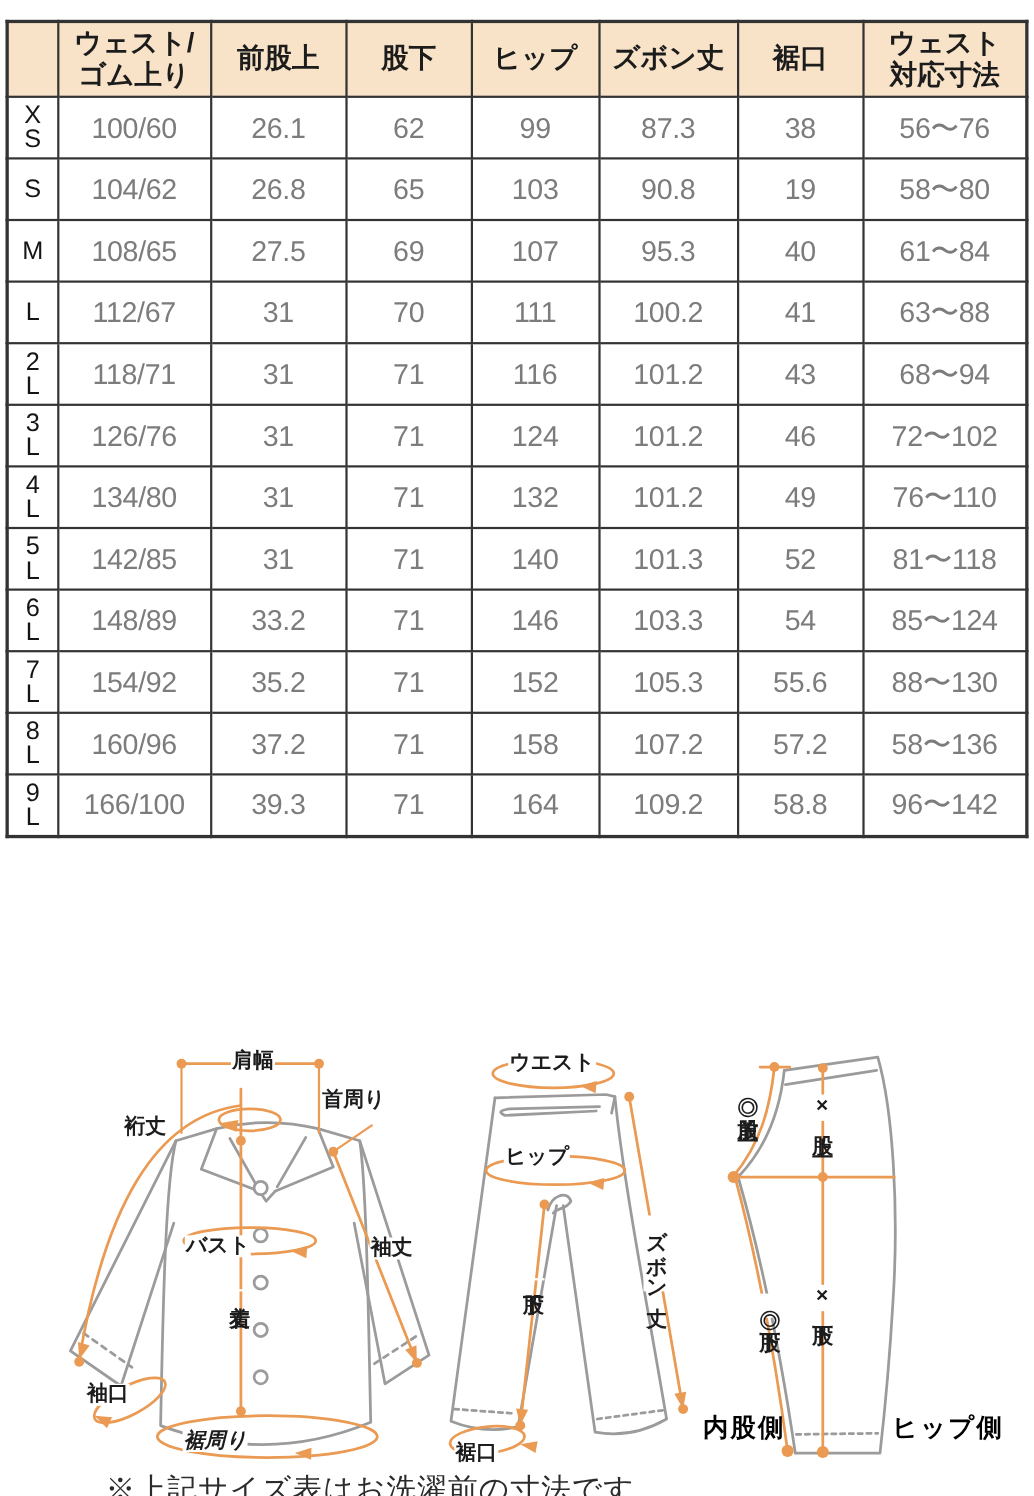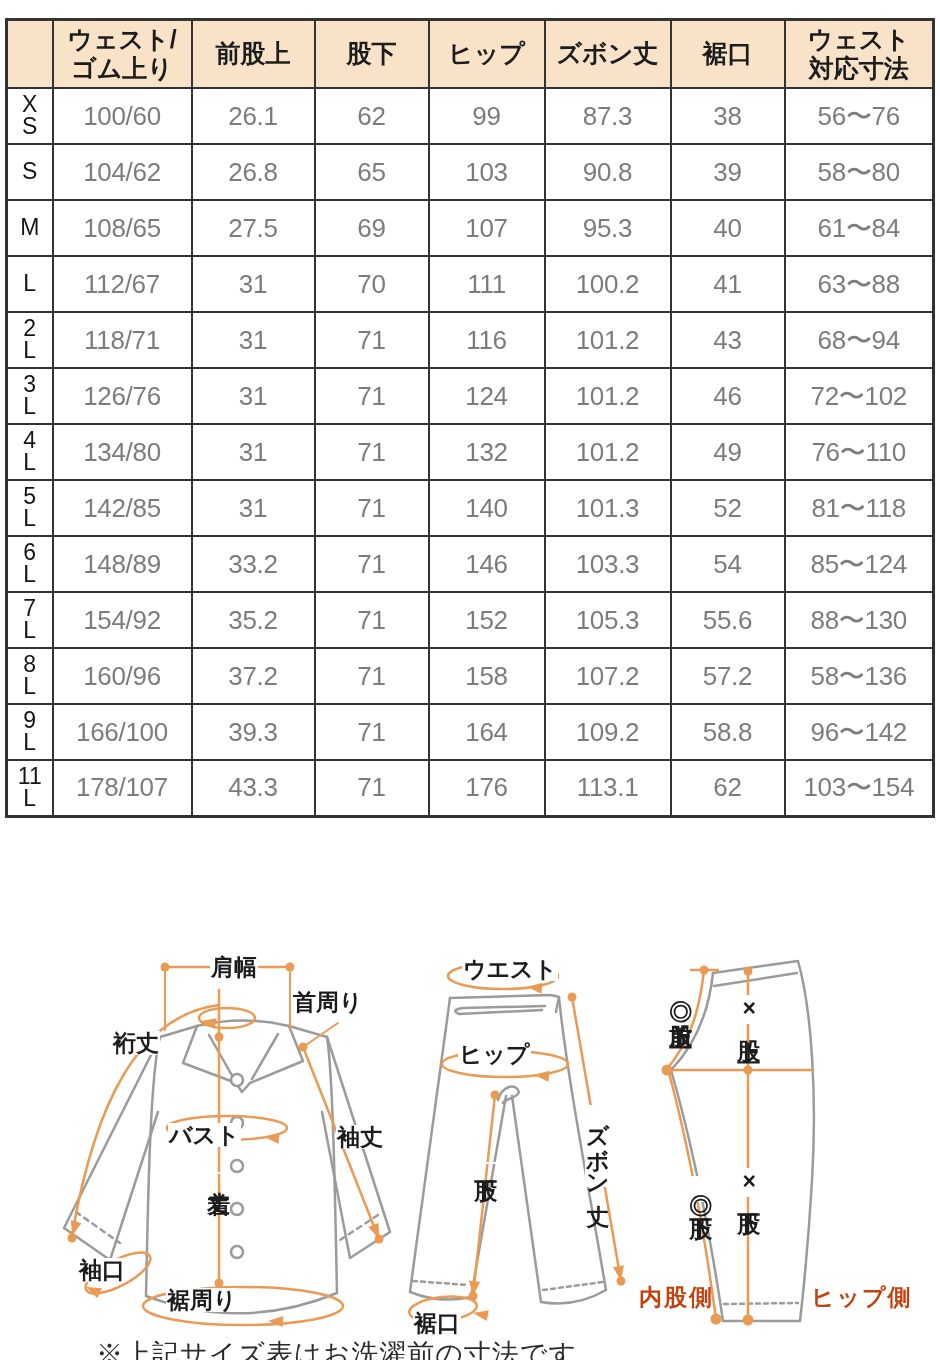--- a/index.html
+++ b/index.html
@@ -24,25 +24,25 @@
   th.rowlabel {
     background:#ffffff; color:#151515; font-weight:normal;
     font-size:23px; line-height:0.95; white-space:pre-line;
   }
   td.cell { color:#7c7c7c; font-size:26px; font-weight:normal; letter-spacing:-0.3px; }
 
   
   .diagram { position:absolute; left:0; top:940px; width:940px; height:420px; }
   .diagram svg { position:absolute; left:0; top:0; }
   .dlabel {
-    position:absolute; font-weight:bold; font-size:23px; color:#1c1c1c;
+    position:absolute; font-weight:bold; font-size:19px; color:#1c1c1c;
     background:#ffffff; line-height:1.05; padding:0 1px; white-space:nowrap; z-index:2;
   }
   .vlabel { writing-mode:vertical-rl; text-orientation:upright; letter-spacing:1px; }
-  .sidegray { font-size:23px; color:#c2410c; background:transparent; letter-spacing:2px; }
+  .sidegray { font-size:23px; color:#000000; background:transparent; letter-spacing:2px; }
   .note {
     position:absolute; left:68px; top:396px; font-size:27px; color:#2b2b2b;
     letter-spacing:1px; white-space:nowrap; z-index:2; font-weight:normal;margin-left:28px;
   }
 </style>
 </head>
 <body>
 
 <div class="page">
 
@@ -83,21 +83,21 @@
           <td class="cell">38</td>
           <td class="cell">56〜76</td>
         </tr>
         <tr>
       <th class="rowlabel">S</th>
     <td class="cell">104/62</td>
           <td class="cell">26.8</td>
           <td class="cell">65</td>
           <td class="cell">103</td>
           <td class="cell">90.8</td>
-          <td class="cell">39</td>
+          <td class="cell">19</td>
           <td class="cell">58〜80</td>
         </tr>
         <tr>
       <th class="rowlabel">M</th>
     <td class="cell">108/65</td>
           <td class="cell">27.5</td>
           <td class="cell">69</td>
           <td class="cell">107</td>
           <td class="cell">95.3</td>
           <td class="cell">40</td>
@@ -193,31 +193,20 @@
         <tr>
       <th class="rowlabel">9
 L</th>
     <td class="cell">166/100</td>
           <td class="cell">39.3</td>
           <td class="cell">71</td>
           <td class="cell">164</td>
           <td class="cell">109.2</td>
           <td class="cell">58.8</td>
           <td class="cell">96〜142</td>
-        </tr>
-        <tr>
-      <th class="rowlabel">11
-L</th>
-    <td class="cell">178/107</td>
-          <td class="cell">43.3</td>
-          <td class="cell">71</td>
-          <td class="cell">176</td>
-          <td class="cell">113.1</td>
-          <td class="cell">62</td>
-          <td class="cell">103〜154</td>
         </tr>
       </tbody>
   </table>
 
   <div class="diagram">
     <svg width="940" height="420" viewBox="0 0 940 420">
 
       <g stroke="#9b9b9b" stroke-width="2.5" fill="none" stroke-linejoin="round" stroke-linecap="round">
         <path d="M197,86 L160,97 C150,135 148,260 146,356 Q243,392 337,353 C335,255 333,135 327,97 L289,86"></path>
         <path d="M197,86 Q243,75 289,86"></path>
@@ -315,26 +304,26 @@
         <circle cx="667" cy="130" r="5.5"></circle>
         <circle cx="748" cy="31" r="4.5"></circle>
         <circle cx="748" cy="130" r="4.5"></circle>
         <circle cx="716" cy="379" r="5.5"></circle>
         <circle cx="748" cy="380" r="5.5"></circle>
       </g>
     </svg>
 
     <div class="dlabel" style="left:210px; top:15px;">肩幅</div>
     <div class="dlabel" style="left:292px; top:50px;">首周り</div>
-    <div class="dlabel" style="left:112px; top:91px;">裄丈</div>
+    <div class="dlabel" style="left:112px; top:75px;">裄丈</div>
     <div class="dlabel" style="left:168px; top:183px;">バスト</div>
     <div class="dlabel" style="left:336px; top:185px;">袖丈</div>
     <div class="dlabel vlabel" style="left:206px; top:232px;">着丈</div>
     <div class="dlabel" style="left:78px;  top:318px;">袖口</div>
-    <div class="dlabel" style="left:166px; top:348px;">裾周り</div>
+    <div class="dlabel" style="left:166px; top:360px;font-style:italic;">裾周り</div>
 
     <div class="dlabel" style="left:462px; top:17px;">ウエスト</div>
     <div class="dlabel" style="left:458px; top:102px;">ヒップ</div>
     <div class="dlabel vlabel" style="left:585px; top:165px;">ズボン丈</div>
     <div class="dlabel vlabel" style="left:473px; top:222px;">股下</div>
     <div class="dlabel" style="left:413px; top:371px;">裾口</div>
 
     <div class="dlabel vlabel" style="left:668px; top:42px;">◎前股上</div>
     <div class="dlabel vlabel" style="left:736px; top:55px;">×股上</div>
     <div class="dlabel vlabel" style="left:688px; top:236px;">◎股下</div>

